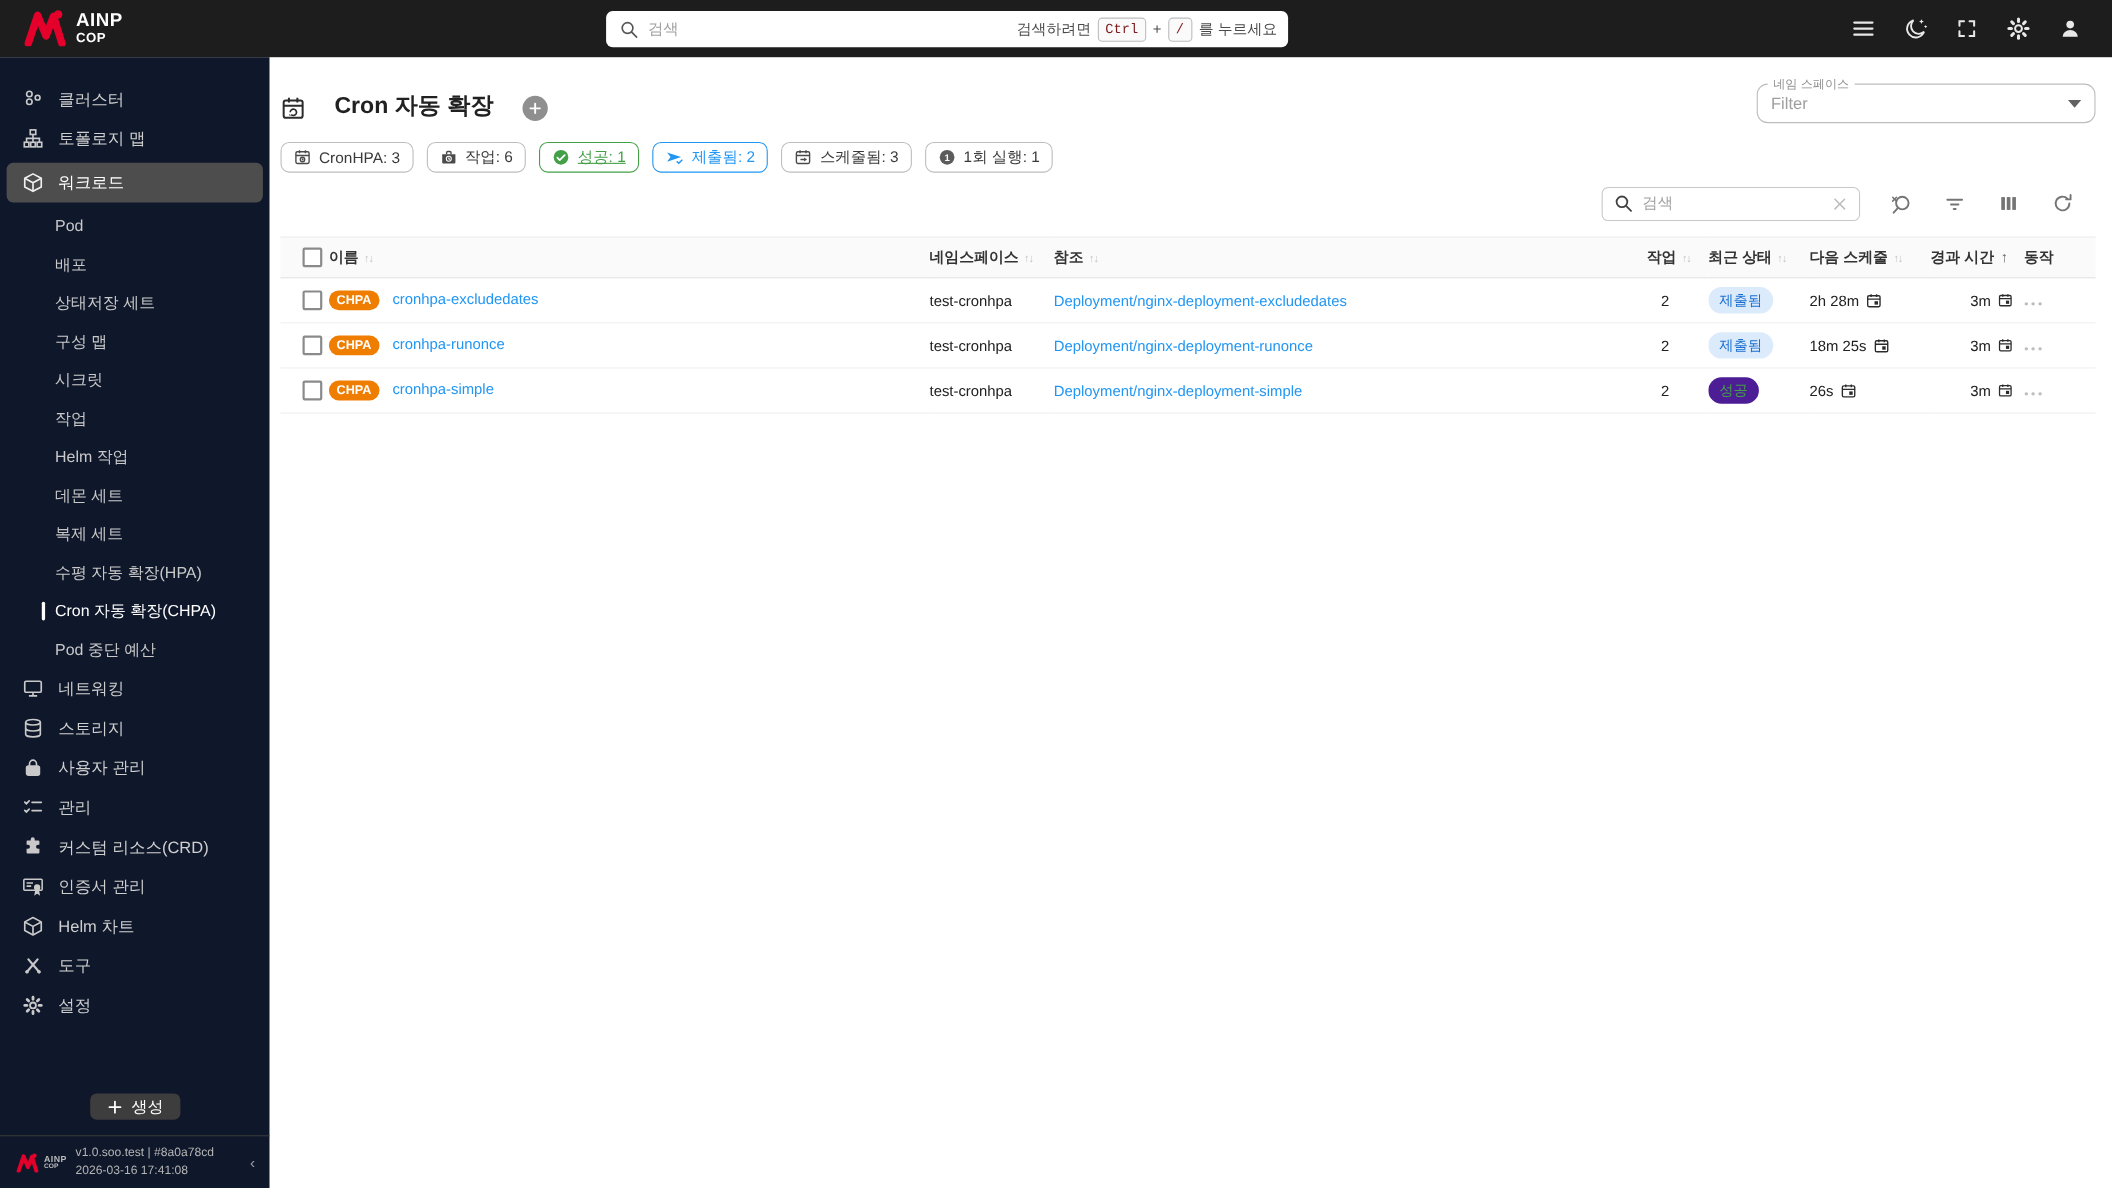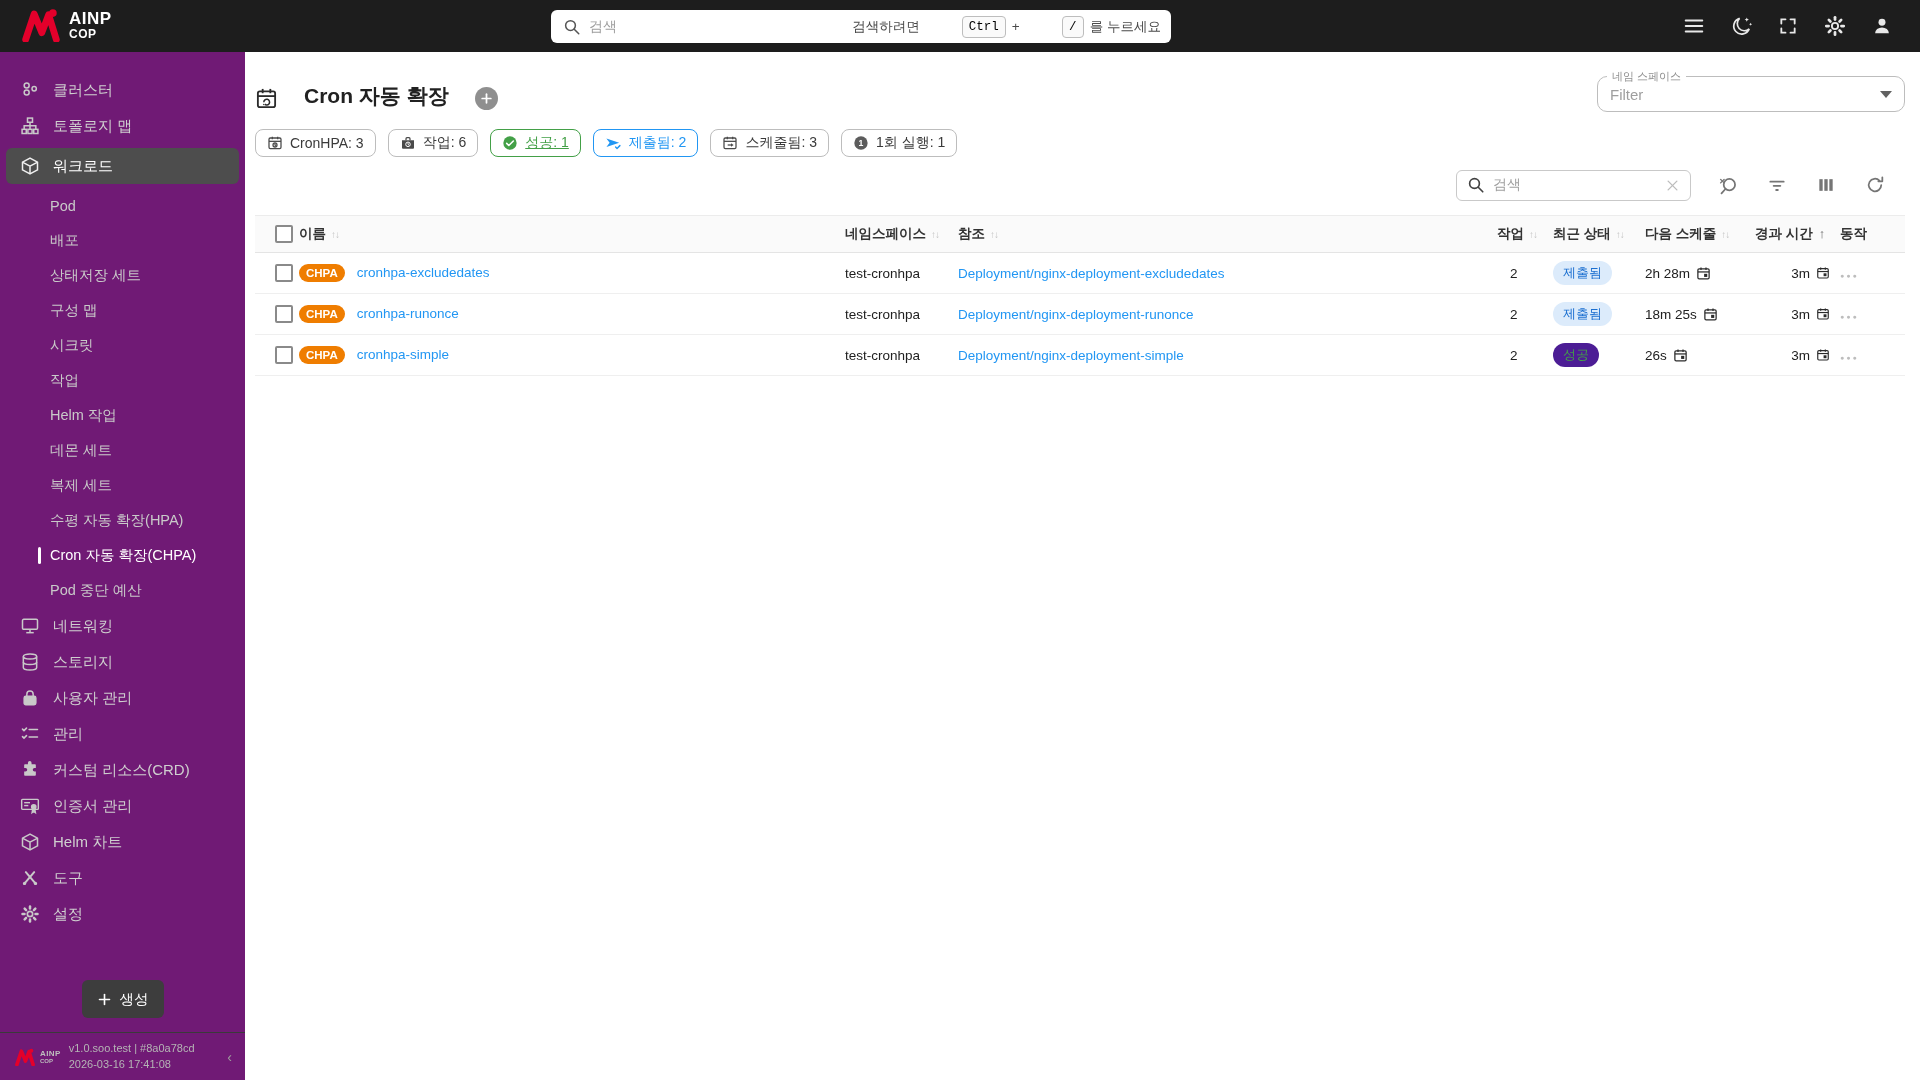--- a/index.html
+++ b/index.html
@@ -13,40 +13,40 @@
   .brand-text { color:#fff; font-weight:bold; line-height:1.02; letter-spacing:.5px; }
   .brand-text .l1 { font-size:17px; }
   .brand-text .l2 { font-size:12px; }
   .gsearch { position:absolute; left:551px; top:10px; width:620px; height:33px;
     background:#fff; border-radius:6px; display:flex; align-items:center;
     padding:0 10px 0 12px; gap:8px; }
   .gsearch .ph { color:#9e9e9e; font-size:14px; flex:1; }
   .hint { display:flex; align-items:center; gap:6px; color:#4a4a4a; font-size:13.5px; white-space:nowrap; }
   .key { display:inline-flex; align-items:center; justify-content:center; height:22px; min-width:22px;
     padding:0 6px; border:1px solid #bdbdbd; border-radius:4px; background:#fafafa;
-    font-family:"Liberation Mono", monospace; font-size:12.5px; color:#000000;margin-left:36px; }
+    font-family:"Liberation Mono", monospace; font-size:12.5px; color:#7f1d1d; }
   .top-actions { position:absolute; right:26px; top:0; height:52px; display:flex;
     align-items:center; gap:23px; }
   .tbtn { width:24px; height:24px; display:flex; align-items:center; justify-content:center; cursor:pointer; }
 
   
   .sidebar { position:absolute; top:52px; left:0; width:245px; bottom:0;
-    background:#701a75; display:flex; flex-direction:column; z-index:10; }
+    background:#0f172a; display:flex; flex-direction:column; z-index:10; }
   .nav { flex:1 1 auto; overflow:hidden; padding-top:20px; }
   .nav-item { height:36px; display:flex; align-items:center; padding-left:20px;
     color:#cfcfcf; font-size:15px; cursor:pointer; }
   .nav-item .nico { width:20px; height:20px; margin-right:13px; flex:none; display:flex; align-items:center; }
   .nav-item.selected { background:#4d4d4d; border-radius:6px; margin:4px 6px; padding-left:14px; color:#fff; }
   .nav-sub { height:35px; display:flex; align-items:center; padding-left:50px;
     color:#c9c9c9; font-size:14.5px; cursor:pointer; position:relative; }
   .nav-sub.active { color:#fff; }
   .nav-sub.active::before { content:""; position:absolute; left:38px; top:9px; width:3px; height:17px;
     background:#fff; border-radius:2px; }
   .create-wrap { flex:none; display:flex; justify-content:center; padding:12px 0 14px; }
-  .create-btn { width:82px; height:38px; background:#3d3d3d; border:none; border-radius:6px;
+  .create-btn { width:82px; height:24px; background:#3d3d3d; border:none; border-radius:6px;
     color:#fff; font-size:14.5px; display:flex; align-items:center; justify-content:center;
     gap:8px; cursor:pointer; font-family:inherit; }
   .side-footer { flex:none; height:48px; border-top:1px solid #3a3a3a; display:flex;
     align-items:center; padding:0 10px 0 14px; gap:8px; }
   .mini-brand { display:flex; align-items:center; gap:4px; flex:none; }
   .mini-brand .mtxt { color:#bdbdbd; font-weight:bold; line-height:1; }
   .mini-brand .m1 { font-size:8px; letter-spacing:.4px; }
   .mini-brand .m2 { font-size:6px; }
   .ver { color:#b5b5b5; font-size:11px; line-height:1.45; flex:1; }
   .collapse { color:#9e9e9e; font-size:14px; cursor:pointer; flex:none; padding:0 3px; }

